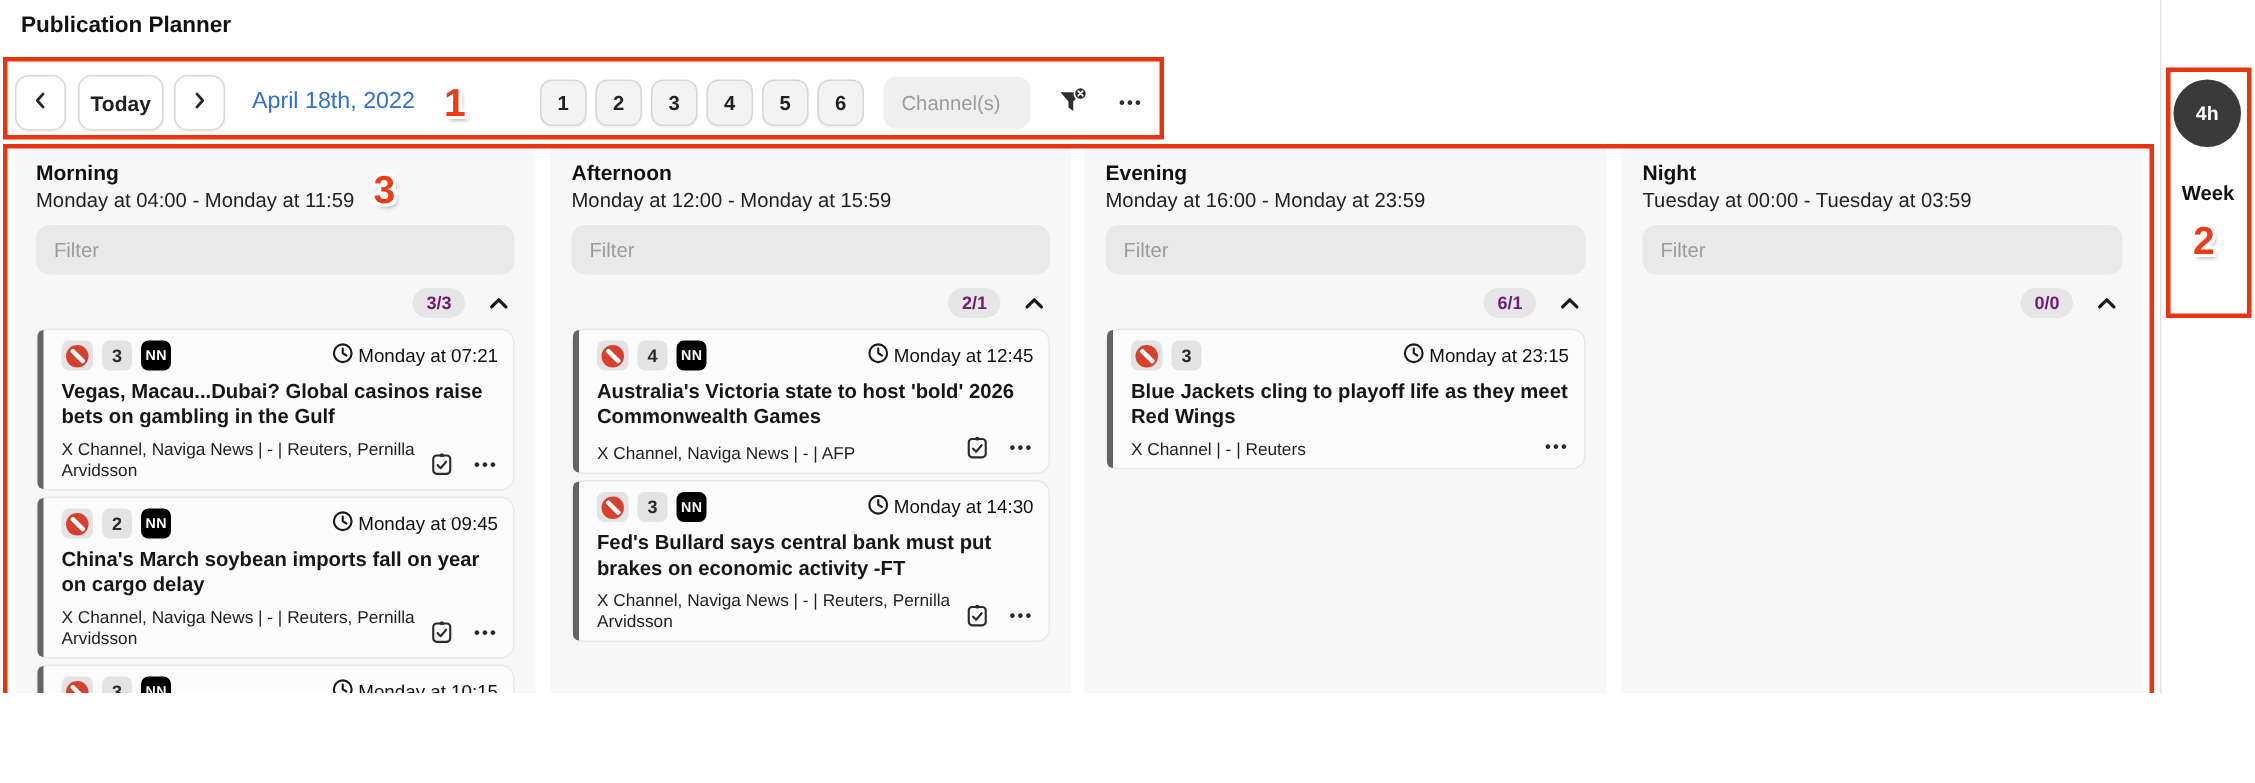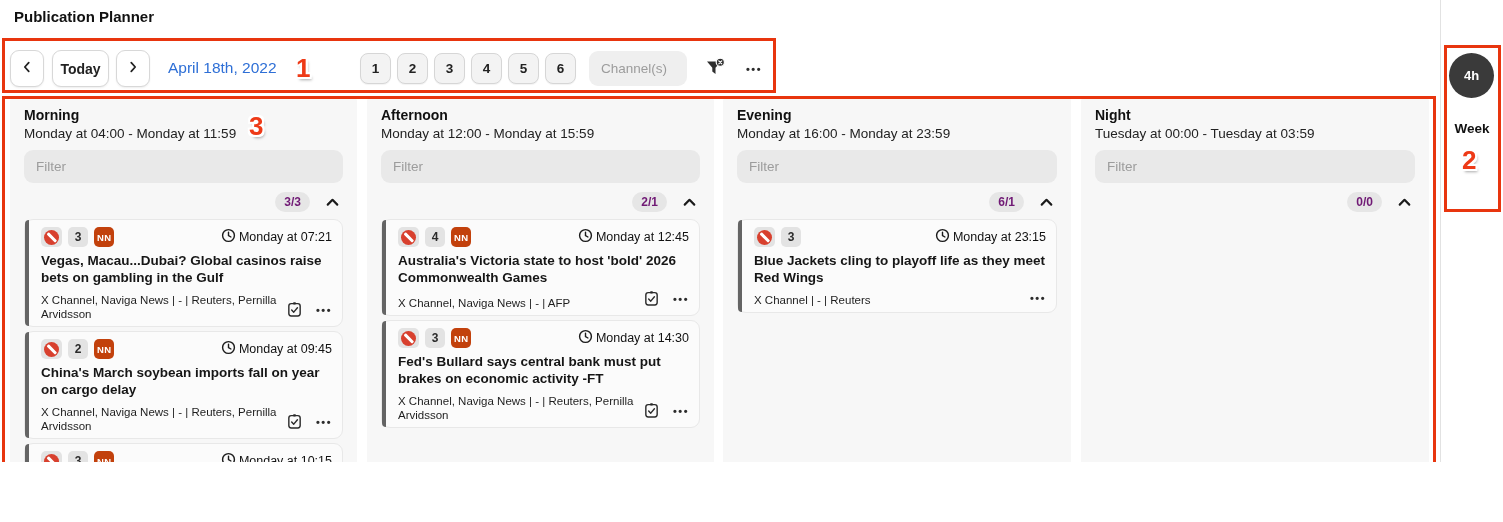--- a/index.html
+++ b/index.html
@@ -45,21 +45,21 @@
   .chev-btn { width:17px; height:17px; }
 
   
   .card { position:relative; background:#fbfbfb; border:1px solid #e8e8e8; border-radius:9px; margin-bottom:4px;
           padding:7px 10px 5px 16px; cursor:pointer; }
   .card-bar { position:absolute; left:0; top:0; bottom:0; width:4px; background:#646464; border-radius:4px 0 0 4px; }
   .crow1 { display:flex; align-items:center; gap:6px; height:20px; }
   .badge { min-width:20px; height:20px; padding:0 3px; border-radius:5px; display:flex; align-items:center;
            justify-content:center; font-size:12px; font-weight:700; }
   .badge.gray { background:#e3e3e3; color:#2b2b2b; }
-  .badge.red  { background:#c2410c; color:#fff; font-size:9.5px; letter-spacing:.3px; }
+  .badge.red  { background:#000000; color:#fff; font-size:9.5px; letter-spacing:.3px; }
   .ne { width:15px; height:15px; border-radius:50%; background:#d8402e; position:relative; display:inline-block; }
   .ne::after { content:""; position:absolute; left:1.5px; top:6.2px; width:12px; height:2.6px; background:#fff;
                transform:rotate(45deg); border-radius:1px; }
   .time-wrap { margin-left:auto; display:flex; align-items:center; gap:3px; font-size:12.5px; color:#111; }
   .ctitle { margin-top:5px; font-size:13.5px; font-weight:700; color:#161616; line-height:17px; }
   .cfoot { display:flex; align-items:flex-end; margin-top:7px; }
   .cmeta { font-size:11.5px; color:#1e1e1e; line-height:14px; }
   .cicons { margin-left:auto; display:flex; align-items:center; gap:13px; position:relative; top:-3px; }
   .dots { font-size:11px; letter-spacing:1.5px; font-weight:700; color:#2b2b2b; white-space:nowrap; }
 

